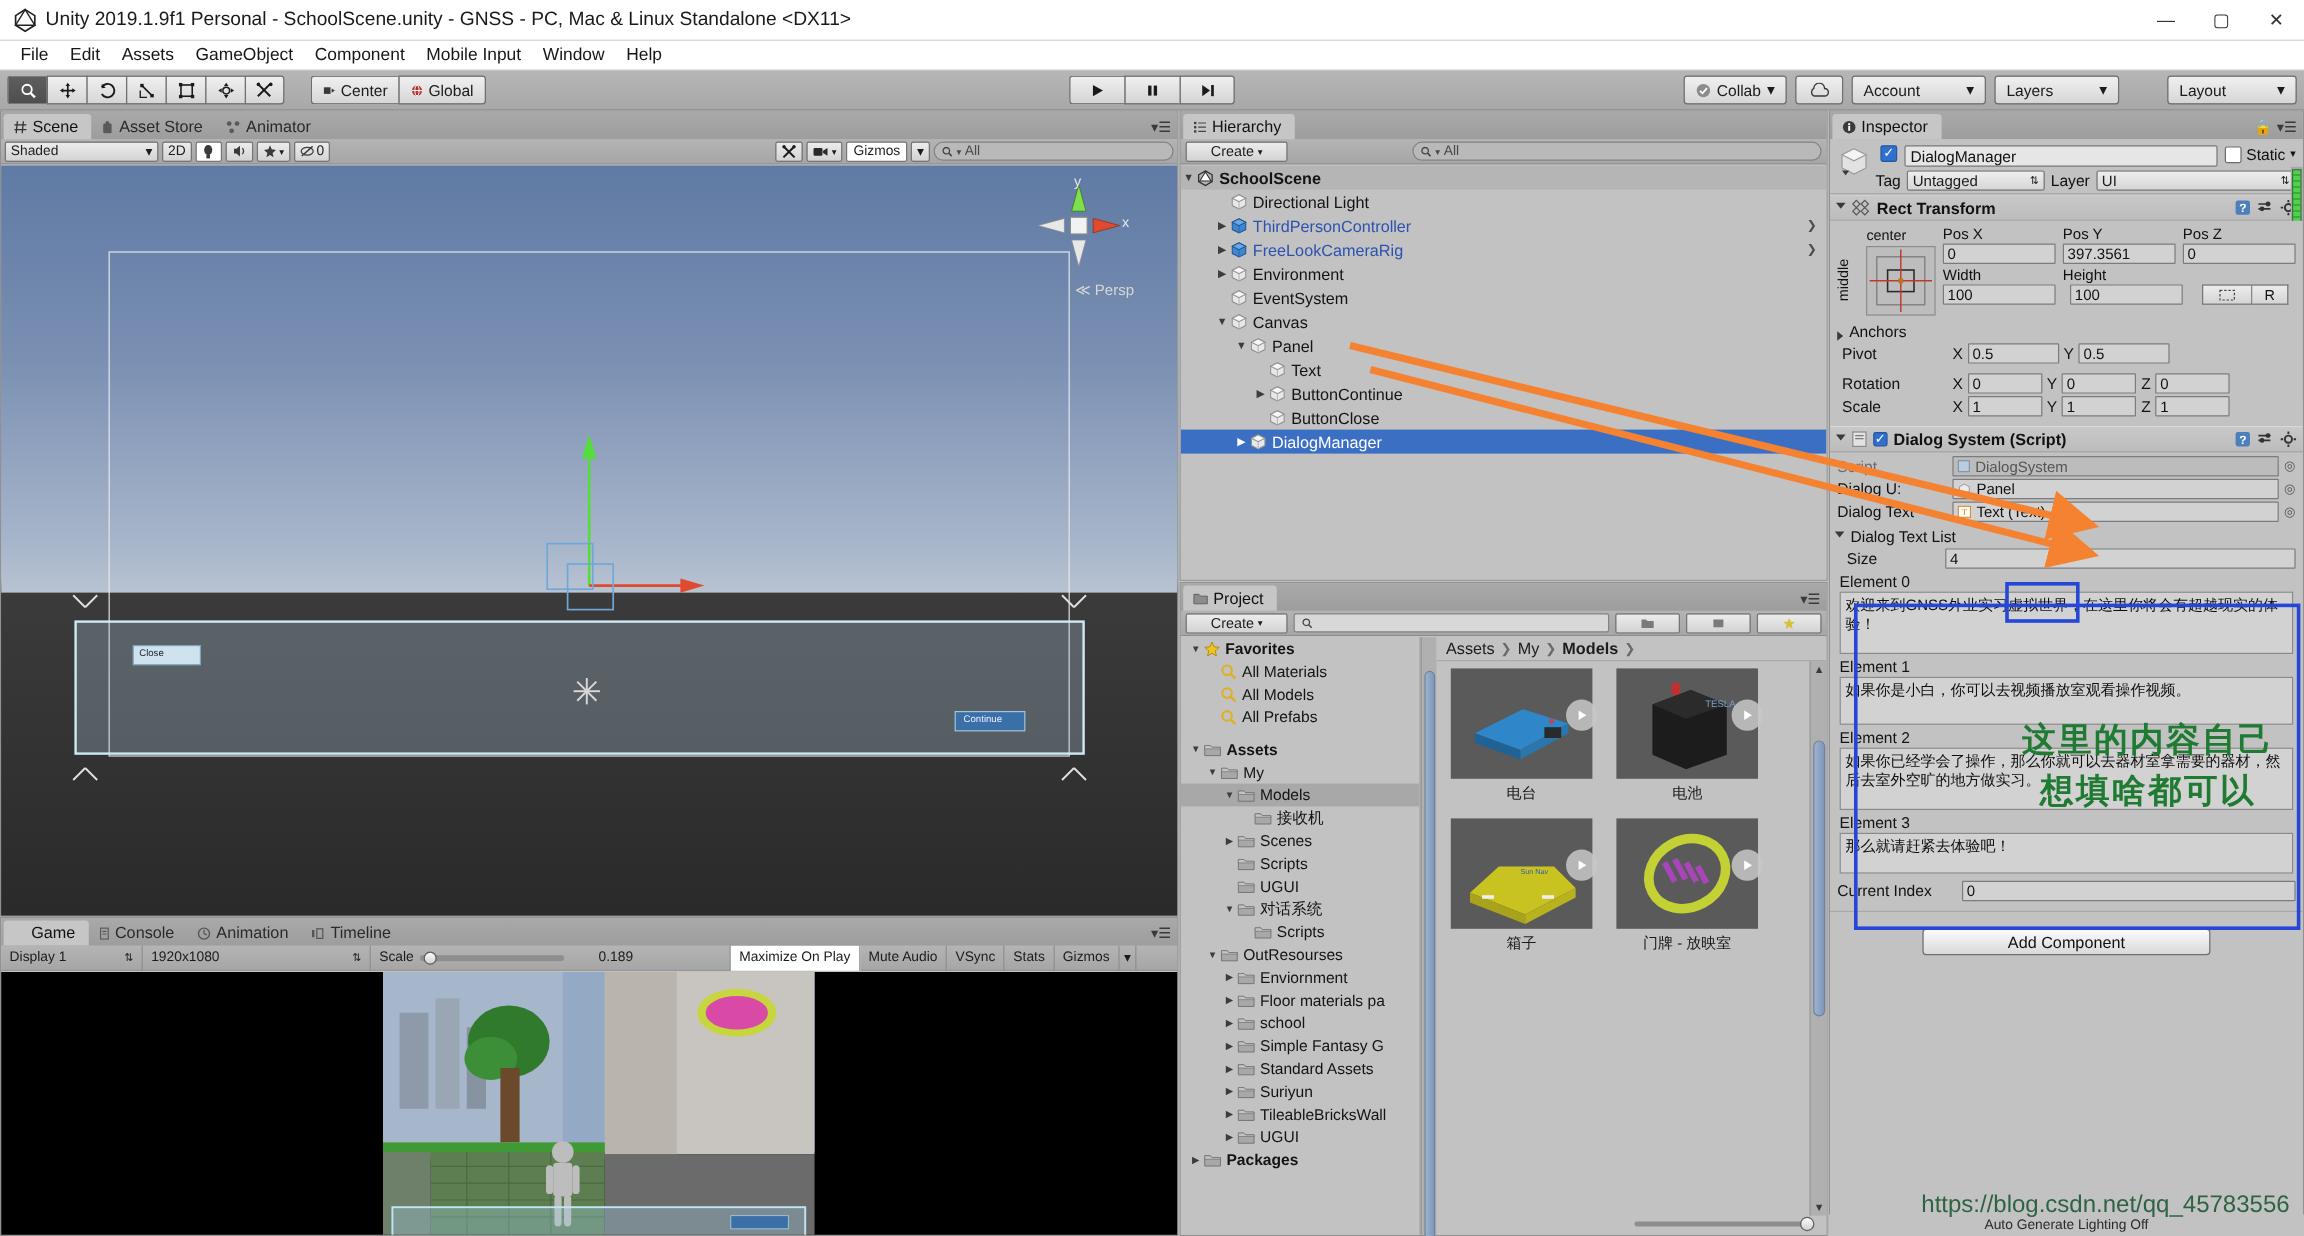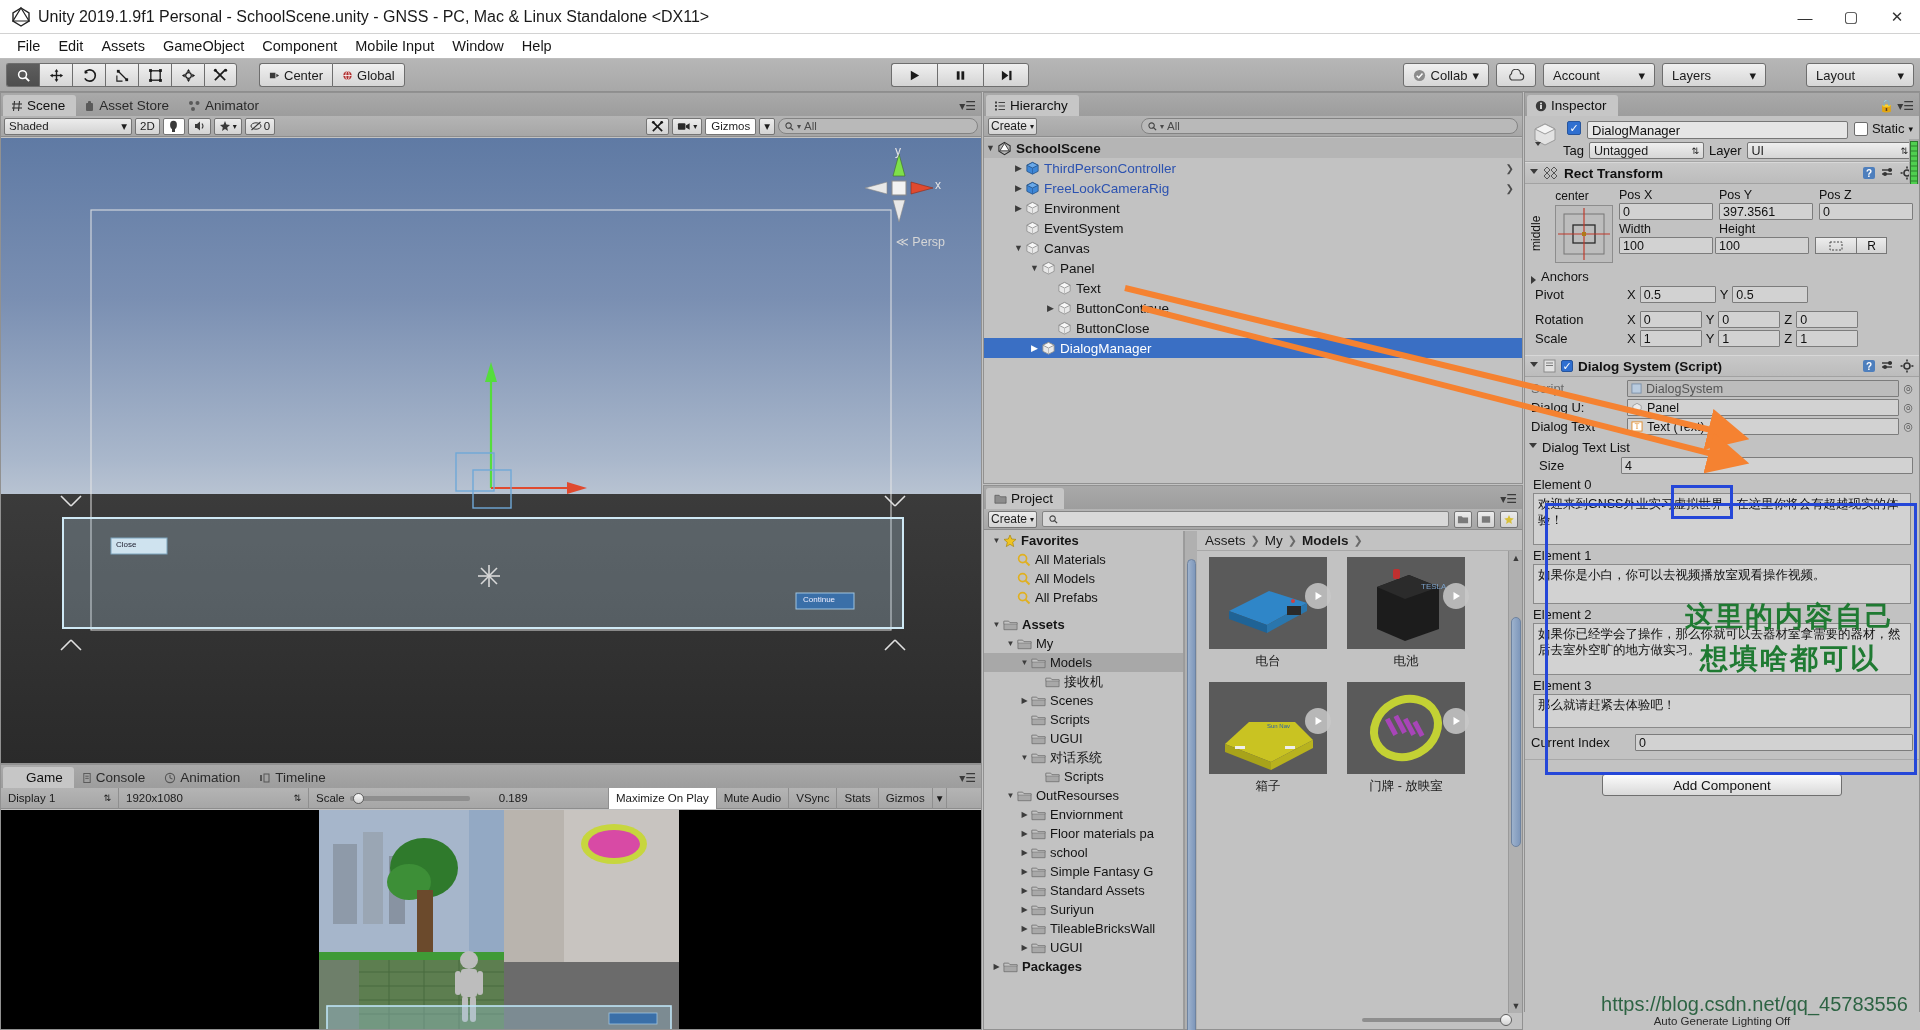--- a/index.html
+++ b/index.html
@@ -82,21 +82,21 @@
     font-size:13.5px; color:#2a2a2a; background:transparent; border-radius:3px 3px 0 0;
     white-space:nowrap;
   }
   .tab.active{ background:#c6c6c6; color:#111; }
   .tabrow .menu-dots{ position:absolute; right:5px; bottom:3px; font-size:12px; color:#3a3a3a;}
   .subbar{
     height:21px; background:linear-gradient(#b4b4b4,#a6a6a6); display:flex; align-items:center;
     gap:5px; padding:0 4px; border-bottom:1px solid #8d8d8d;
   }
   .minibtn{
-    height:17px; padding:0 2px; display:flex; align-items:center; gap:3px;
+    height:17px; padding:0 20px; display:flex; align-items:center; gap:3px;
     background:linear-gradient(#ececec,#d3d3d3); border:1px solid #757575; border-radius:2px;
     font-size:12px; color:#1d1d1d;
   }
   .searchbox{
     flex:1; height:16px; background:#b9b9b9; border:1px solid #838383; border-radius:8px;
     display:flex; align-items:center; padding:0 6px; font-size:11.5px; color:#4a4a4a; gap:3px;
   }
 
   
   #scene-panel{ left:0; top:92px; width:982px; height:672px; }
@@ -700,20 +700,29 @@
     </div>
     <div class="h-list" id="h-list">
         <div class="h-row scene-root">
           <span class="arrow">▼</span>
           <svg class="cube-ico" viewBox="0 0 16 16">
             <polygon points="8,1.5 14,5 14,11 8,14.5 2,11 2,5" fill="none" stroke="#2a2a2a" stroke-width="1.1"></polygon>
             <polygon points="8,2.5 13,10.5 3,10.5" fill="#fff" stroke="#2a2a2a" stroke-width=".9"></polygon>
           </svg>
           <span>SchoolScene</span>
         </div>
+        <div class="h-row" style="padding-left: 28px;">
+          <span class="arrow empty">▶</span>
+          <svg class="cube-ico" viewBox="0 0 16 16">
+            <polygon points="2,4.5 8,1.5 14,4.5 14,11 8,14 2,11" fill="#e8e8e8" stroke="#8f8f8f" stroke-width=".9"></polygon>
+            <polygon points="2,4.5 8,7.5 14,4.5 8,1.5" fill="#f6f6f6" stroke="#8f8f8f" stroke-width=".9"></polygon>
+            <line x1="8" y1="7.5" x2="8" y2="14" stroke="#b4b4b4" stroke-width=".9"></line>
+          </svg>
+          <span>Directional Light</span>
+        </div>
         <div class="h-row blue-name" style="padding-left: 28px;">
           <span class="arrow">▶</span>
           <svg class="cube-ico" viewBox="0 0 16 16">
             <polygon points="2,4.5 8,1.5 14,4.5 14,11 8,14 2,11" fill="#3d86d6" stroke="#26558c" stroke-width=".9"></polygon>
             <polygon points="2,4.5 8,7.5 14,4.5 8,1.5" fill="#69a8e8" stroke="#26558c" stroke-width=".9"></polygon>
             <line x1="8" y1="7.5" x2="8" y2="14" stroke="#2c64a8" stroke-width=".9"></line>
           </svg>
           <span>ThirdPersonController</span>
           <span class="more">❯</span>
         </div>
@@ -1225,21 +1234,21 @@
                   <span>397.3561</span>
                 </div>
               <div class="field" style="width:94px">
                   <span>0</span>
                 </div>
             </div>
             <div style="display:flex;gap:6px;font-size:12.5px;margin:2px 0 1px 0;">
               <span style="width:94px">Width</span>
               <span style="width:94px">Height</span>
             </div>
-            <div style="display:flex;gap:2px;align-items:flex-start;">
+            <div style="display:flex;gap:12px;align-items:flex-start;">
               <div class="field" style="width:94px">
                   <span>100</span>
                 </div>
               <div class="field" style="width:94px">
                   <span>100</span>
                 </div>
               <div style="display:flex;margin-left:4px">
                 <div style="width:42px;height:17px;background:linear-gradient(#ededed,#d4d4d4);border:1px solid #777;display:flex;align-items:center;justify-content:center">
                   <svg width="14" height="10" viewBox="0 0 14 10">
                       <rect x="1" y="1" width="12" height="8" fill="none" stroke="#444" stroke-dasharray="2 1.5"></rect>

